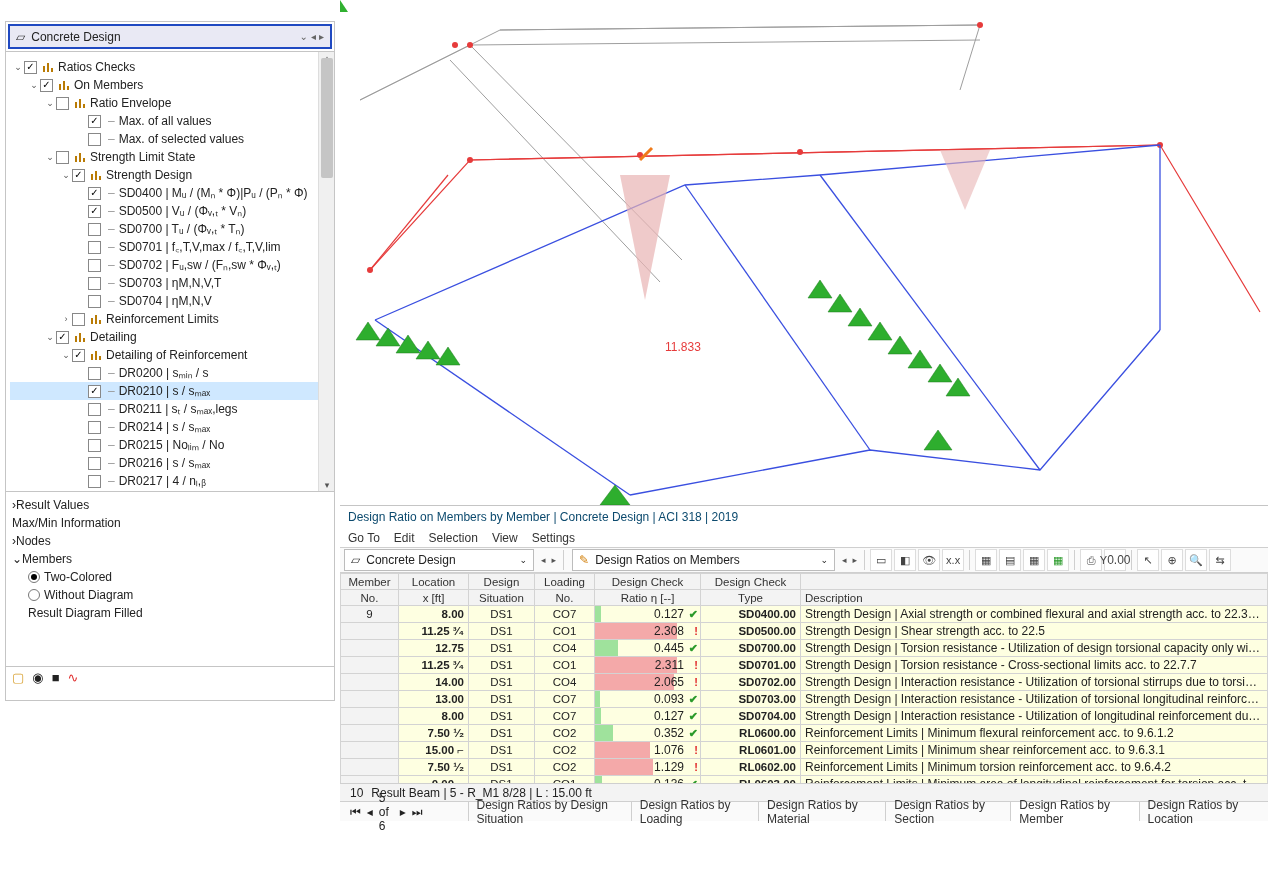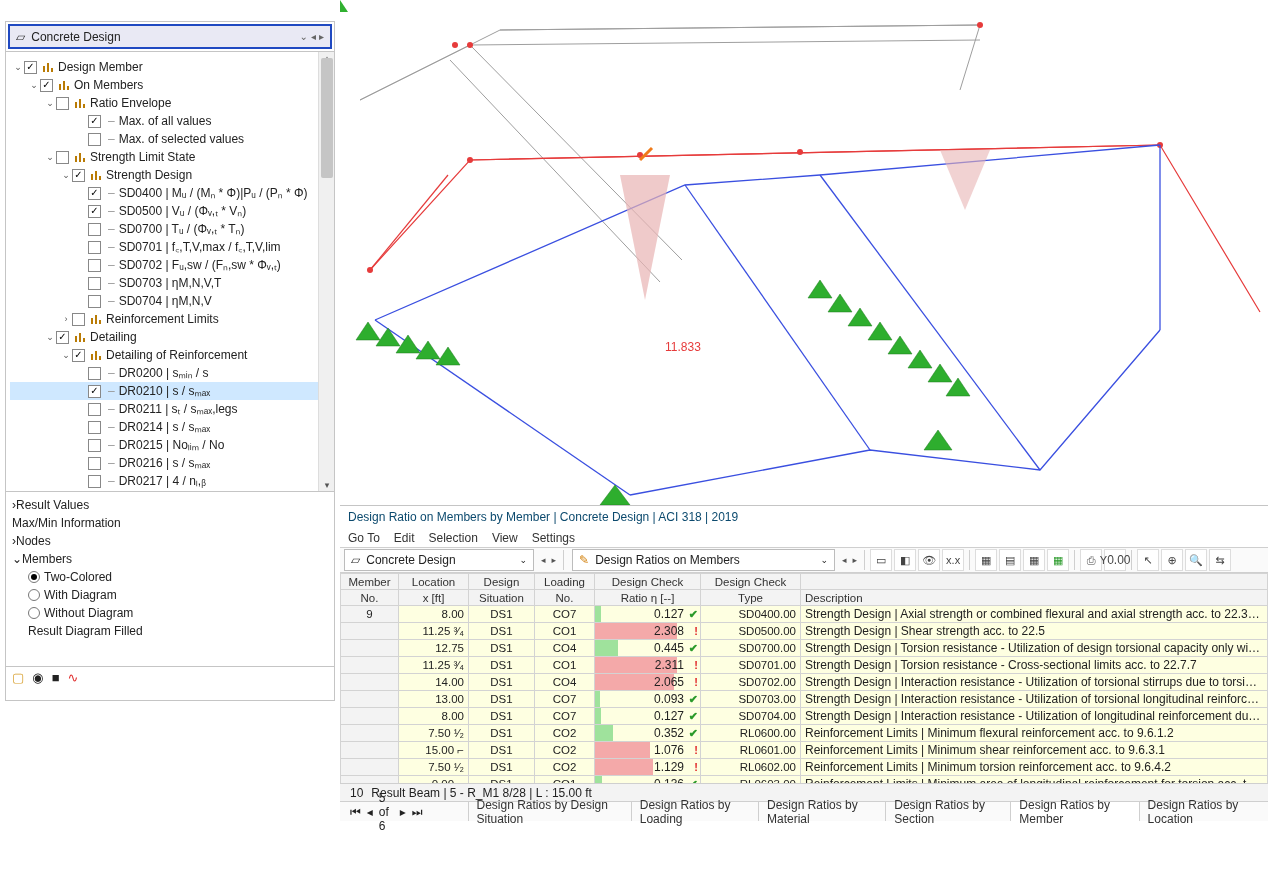--- a/index.html
+++ b/index.html
@@ -50,21 +50,21 @@
 .res-toolbar .arr{font-size:9px;padding:0 3px;color:#555;cursor:pointer;}
 .res-toolbar .sep{width:1px;height:20px;background:#cfcfcf;margin:0 4px;}
 .res-toolbar .btn{width:22px;height:22px;border:1px solid #ddd;background:#fff;margin:0 1px;display:flex;align-items:center;justify-content:center;font-size:11px;color:#444;}
 
 
 .tbl-wrap{height:210px; overflow:hidden; position:relative;}
 table.grid{border-collapse:collapse;width:100%;table-layout:fixed;padding-left:32px;}
 table.grid th, table.grid td{border:1px solid #d3d3d3;padding:1px 4px;font-size:11.5px;height:16px;white-space:nowrap;overflow:hidden;}
 table.grid th{background:#f3f3f3;font-weight:normal;text-align:center;color:#333;}
 table.grid td{background:#feffe1;}
-table.grid td.c{text-align:center;} table.grid td.r{text-align:right;}
+table.grid td.c{text-align:center;} table.grid td.r{text-align:right;font-weight:bold;}
 .ratio-cell{position:relative;padding:0 !important;}
 .ratio-bar{position:absolute;left:0;top:0;bottom:0;}
 .ratio-bar.green{background:#9fe29c;}
 .ratio-bar.red{background:#f4a9a9;}
 .ratio-val{position:absolute;right:16px;top:0;bottom:0;display:flex;align-items:center;z-index:2;}
 .ratio-ic{position:absolute;right:2px;top:0;bottom:0;display:flex;align-items:center;z-index:2;font-size:11px;}
 .ratio-ic.ok{color:#2a9a2a;font-weight:bold;}
 .ratio-ic.fail{color:#e02b2b;font-weight:bold;}
 .desc-cell{overflow:hidden;text-overflow:ellipsis;}
 
@@ -97,21 +97,21 @@
   <div class="nav-body">
     <div class="tree" id="tree">
         <div class="row ind0">
           <span class="caret">⌄</span>
           <span class="cb checked"></span>
           <span class="ico">
             <svg class="ic-bars" viewBox="0 0 14 12">
               <path d="M2 11V5M6 11V2M10 11V7"></path>
             </svg>
           </span>
-          <span class="txt">Design Member</span>
+          <span class="txt">Ratios Checks</span>
         </div>
         <div class="row ind1">
           <span class="caret">⌄</span>
           <span class="cb checked"></span>
           <span class="ico">
             <svg class="ic-bars" viewBox="0 0 14 12">
               <path d="M2 11V5M6 11V2M10 11V7"></path>
             </svg>
           </span>
           <span class="txt">On Members</span>
@@ -314,28 +314,20 @@
           </svg></span>
         <span class="txt">Members</span>
       </div>
       <div class="row ind1">
         <span class="caret"></span>
         <span class="radio on"></span>
         <span class="ico"><svg class="ic-swoosh" viewBox="0 0 14 12">
             <path d="M1 10 C4 2,9 2,13 9"></path>
           </svg></span>
         <span class="txt">Two-Colored</span>
-      </div>
-      <div class="row ind1">
-        <span class="caret"></span>
-        <span class="radio "></span>
-        <span class="ico"><svg class="ic-swoosh" viewBox="0 0 14 12">
-            <path d="M1 10 C4 2,9 2,13 9"></path>
-          </svg></span>
-        <span class="txt">With Diagram</span>
       </div>
       <div class="row ind1">
         <span class="caret"></span>
         <span class="radio "></span>
         <span class="ico"><svg class="ic-swoosh" viewBox="0 0 14 12">
             <path d="M1 10 C4 2,9 2,13 9"></path>
           </svg></span>
         <span class="txt">Without Diagram</span>
       </div>
       <div class="row ind1">

